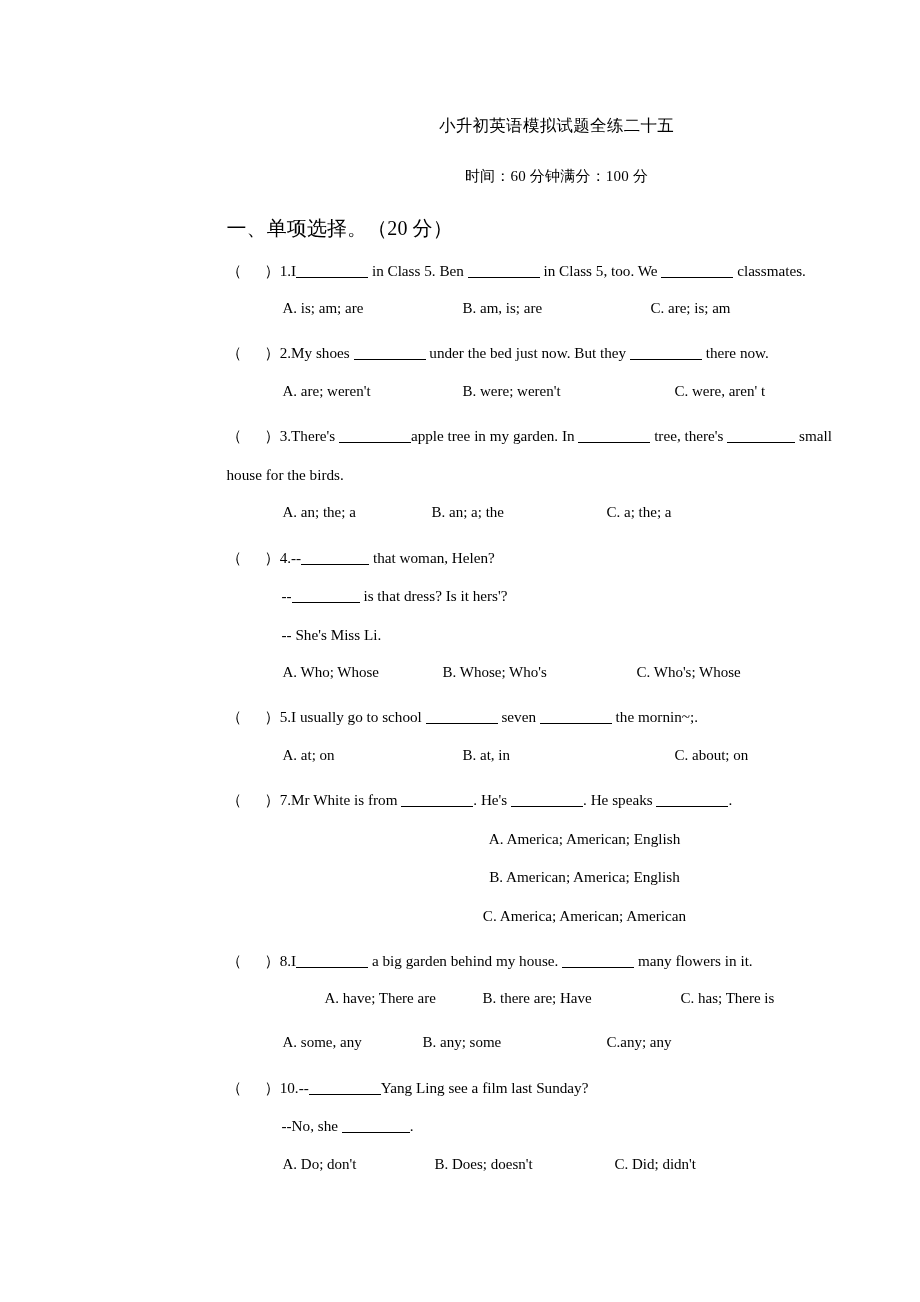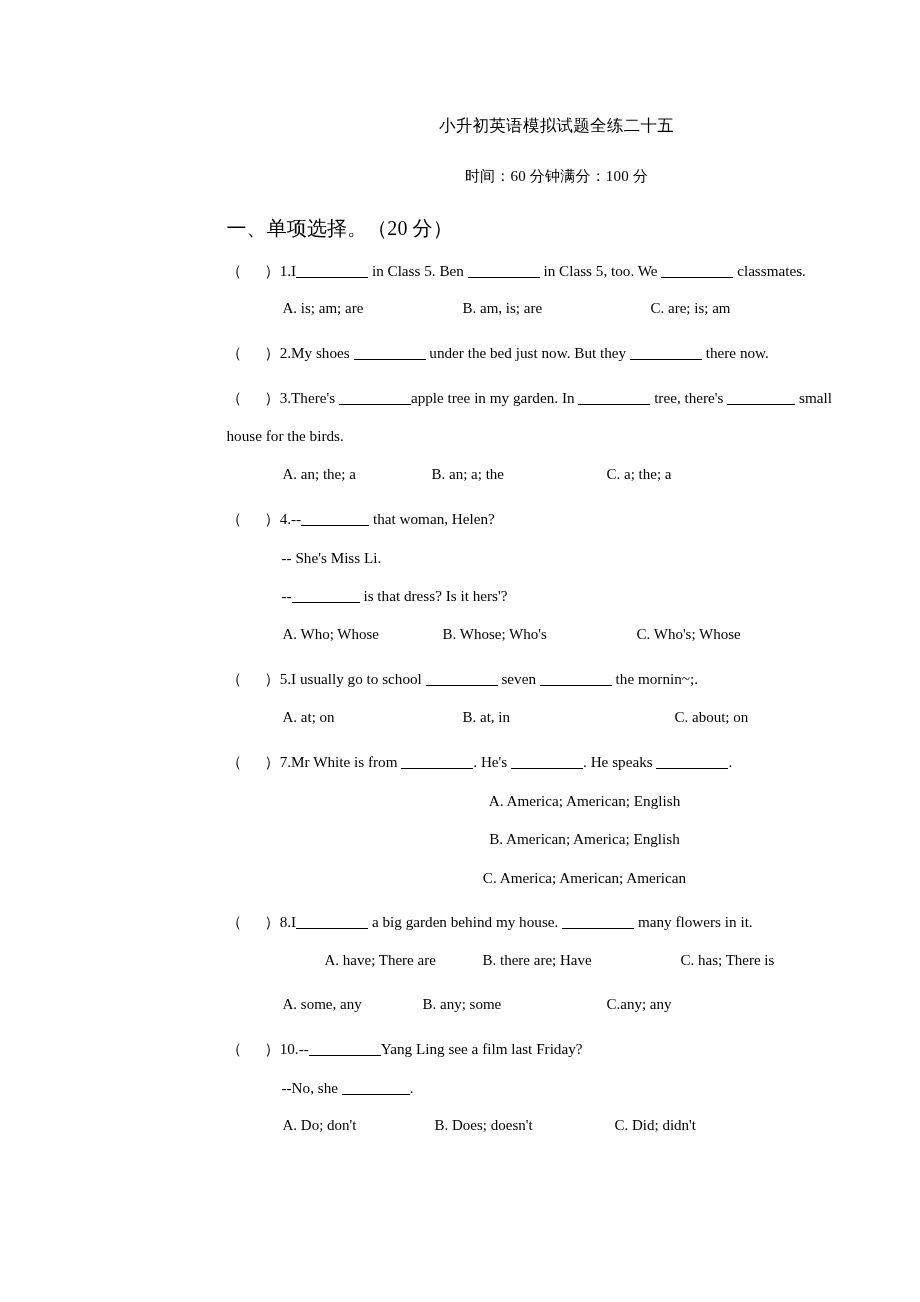--- a/index.html
+++ b/index.html
@@ -172,42 +172,47 @@
         <span class="opt a">A. is; am; are</span>
         <span class="opt b">B. am, is; are</span>
         <span class="opt c">C. are; is; am</span>
       </div>
     </div>
 
     <div class="q">
       <div class="q-line">
         <span class="q-marker">（      ）2.</span><span>My shoes</span> <span class="blank w1"></span> <span>under the bed just now. But they</span> <span class="blank w1"></span> <span>there now.</span>
       </div>
+      <div class="opts two">
+        <span class="opt a">A. are; weren't</span>
+        <span class="opt b">B. were; weren't</span>
+        <span class="opt c">C. were, aren' t</span>
+      </div>
     </div>
 
     <div class="q">
       <div class="q-line">
         <span class="q-marker">（      ）3.</span><span>There's</span> <span class="blank w1"></span><span>apple tree in my garden. In</span> <span class="blank w1"></span> <span>tree, there's</span> <span class="blank w2"></span> <span>small</span>
       </div>
       <div class="cont-line">house for the birds.</div>
       <div class="opts three">
         <span class="opt a">A. an; the; a</span>
         <span class="opt b">B. an; a; the</span>
         <span class="opt c">C. a; the; a</span>
       </div>
     </div>
 
     <div class="q">
       <div class="q-line">
         <span class="q-marker">（      ）4.</span><span>--</span><span class="blank w2"></span> <span>that woman, Helen?</span>
       </div>
-      <div class="sub-line">-- She's Miss Li.</div>
       <div class="sub-line">
         <span>--</span><span class="blank w2"></span> <span>is that dress? Is it hers'?</span>
       </div>
+      <div class="sub-line">-- She's Miss Li.</div>
       <div class="opts four">
         <span class="opt a">A. Who; Whose</span>
         <span class="opt b">B. Whose; Who's</span>
         <span class="opt c">C. Who's; Whose</span>
       </div>
     </div>
 
     <div class="q">
       <div class="q-line">
         <span class="q-marker">（      ）5.</span><span>I usually go to school</span> <span class="blank w1"></span> <span>seven</span> <span class="blank w1"></span> <span>the mornin~;.</span>
@@ -245,21 +250,21 @@
     <div class="q">
       <div class="opts nine">
         <span class="opt a">A. some, any</span>
         <span class="opt b">B. any; some</span>
         <span class="opt c">C.any; any</span>
       </div>
     </div>
 
     <div class="q">
       <div class="q-line">
-        <span class="q-marker">（      ）10.</span><span>--</span><span class="blank w1"></span><span>Yang Ling see a film last Friday?</span>
+        <span class="q-marker">（      ）10.</span><span>--</span><span class="blank w1"></span><span>Yang Ling see a film last Sunday?</span>
       </div>
       <div class="sub-line">
         <span>--No, she</span> <span class="blank w2"></span><span>.</span>
       </div>
       <div class="opts ten">
         <span class="opt a">A. Do; don't</span>
         <span class="opt b">B. Does; doesn't</span>
         <span class="opt c">C. Did; didn't</span>
       </div>
     </div>

